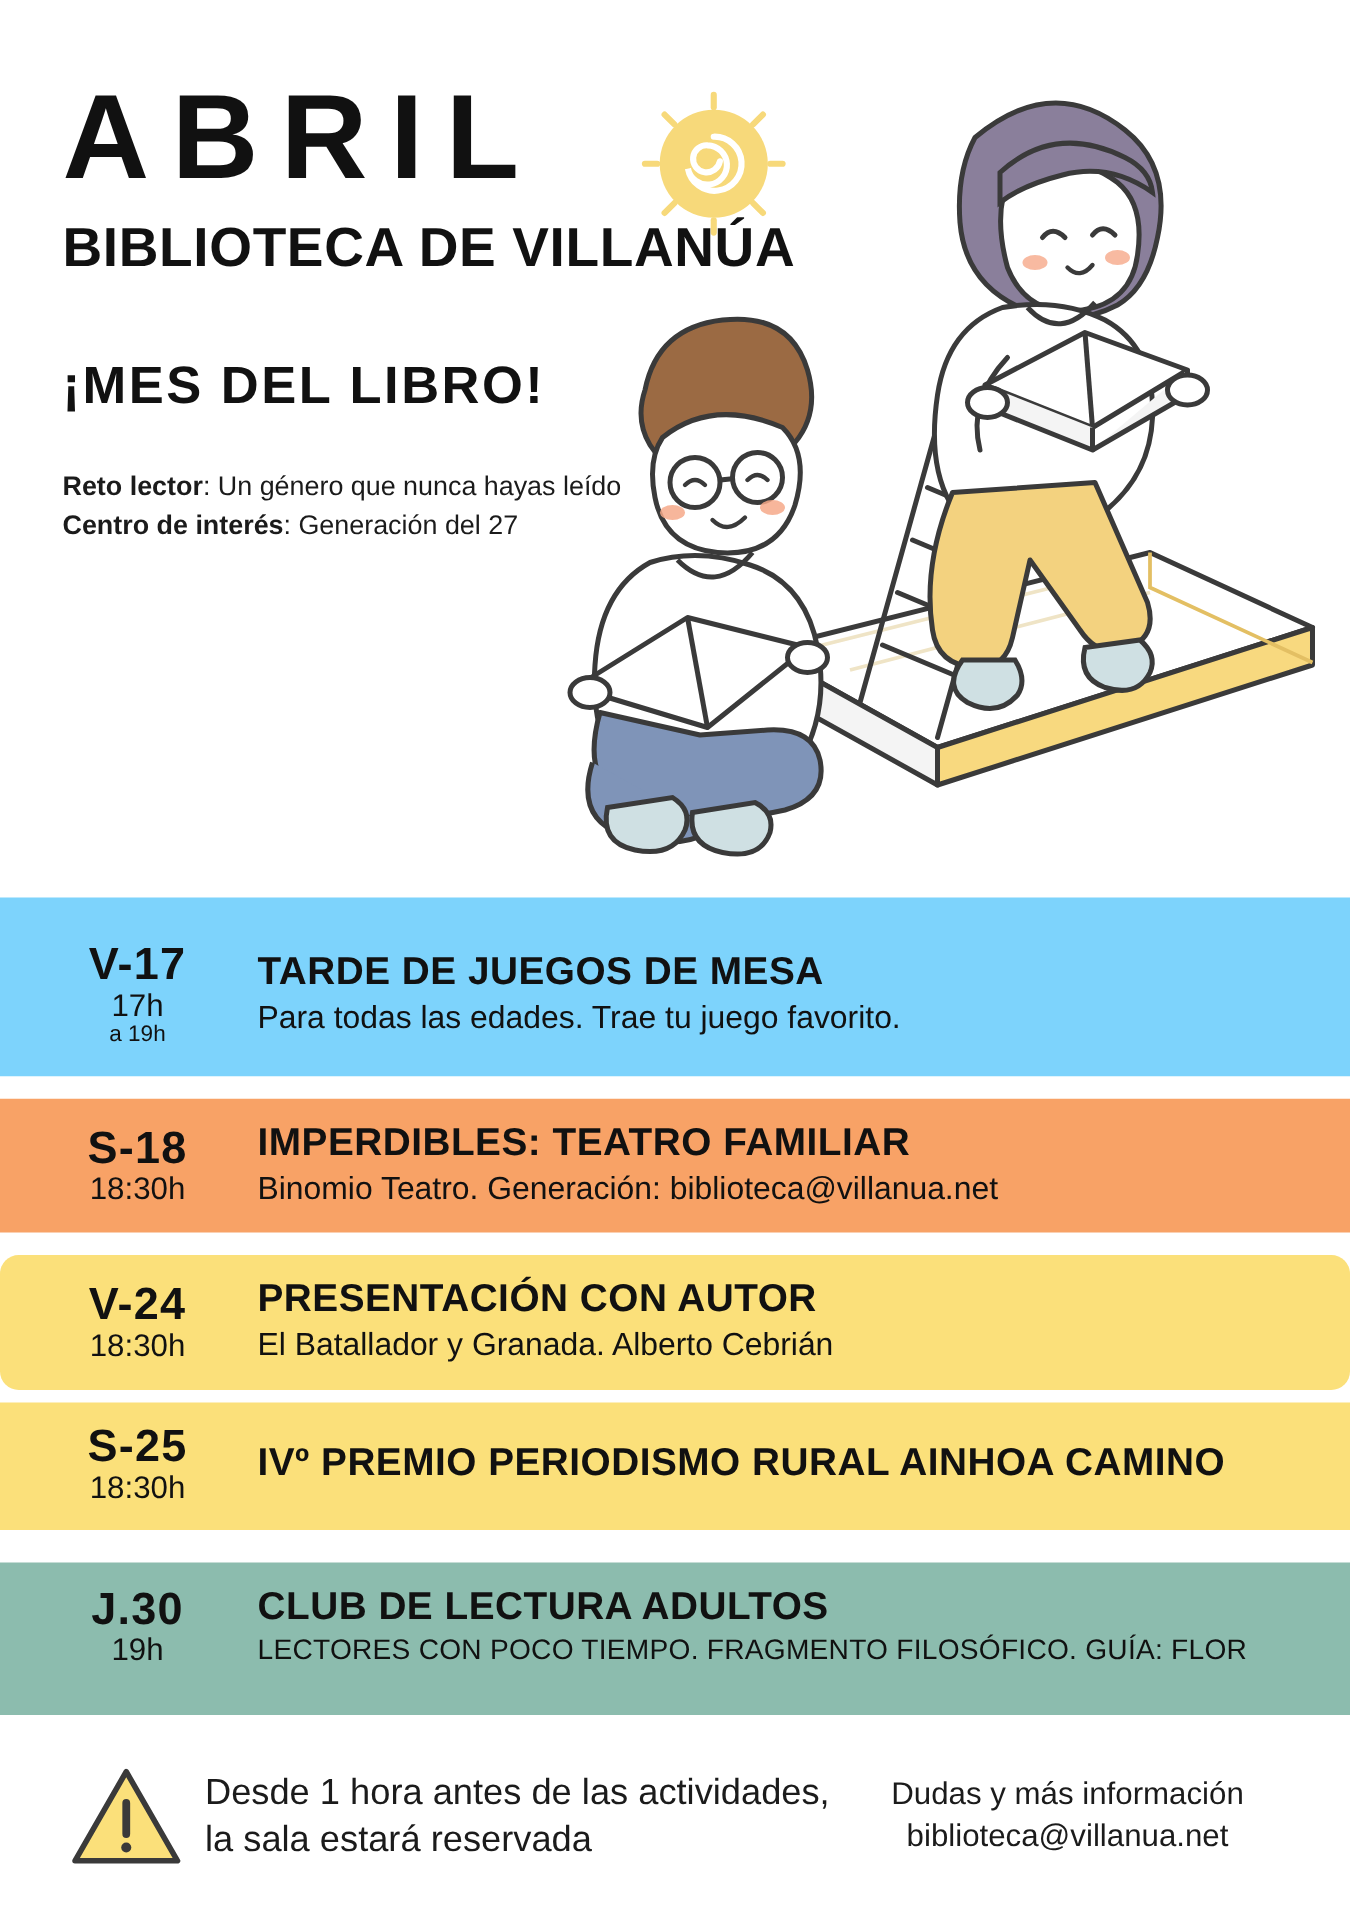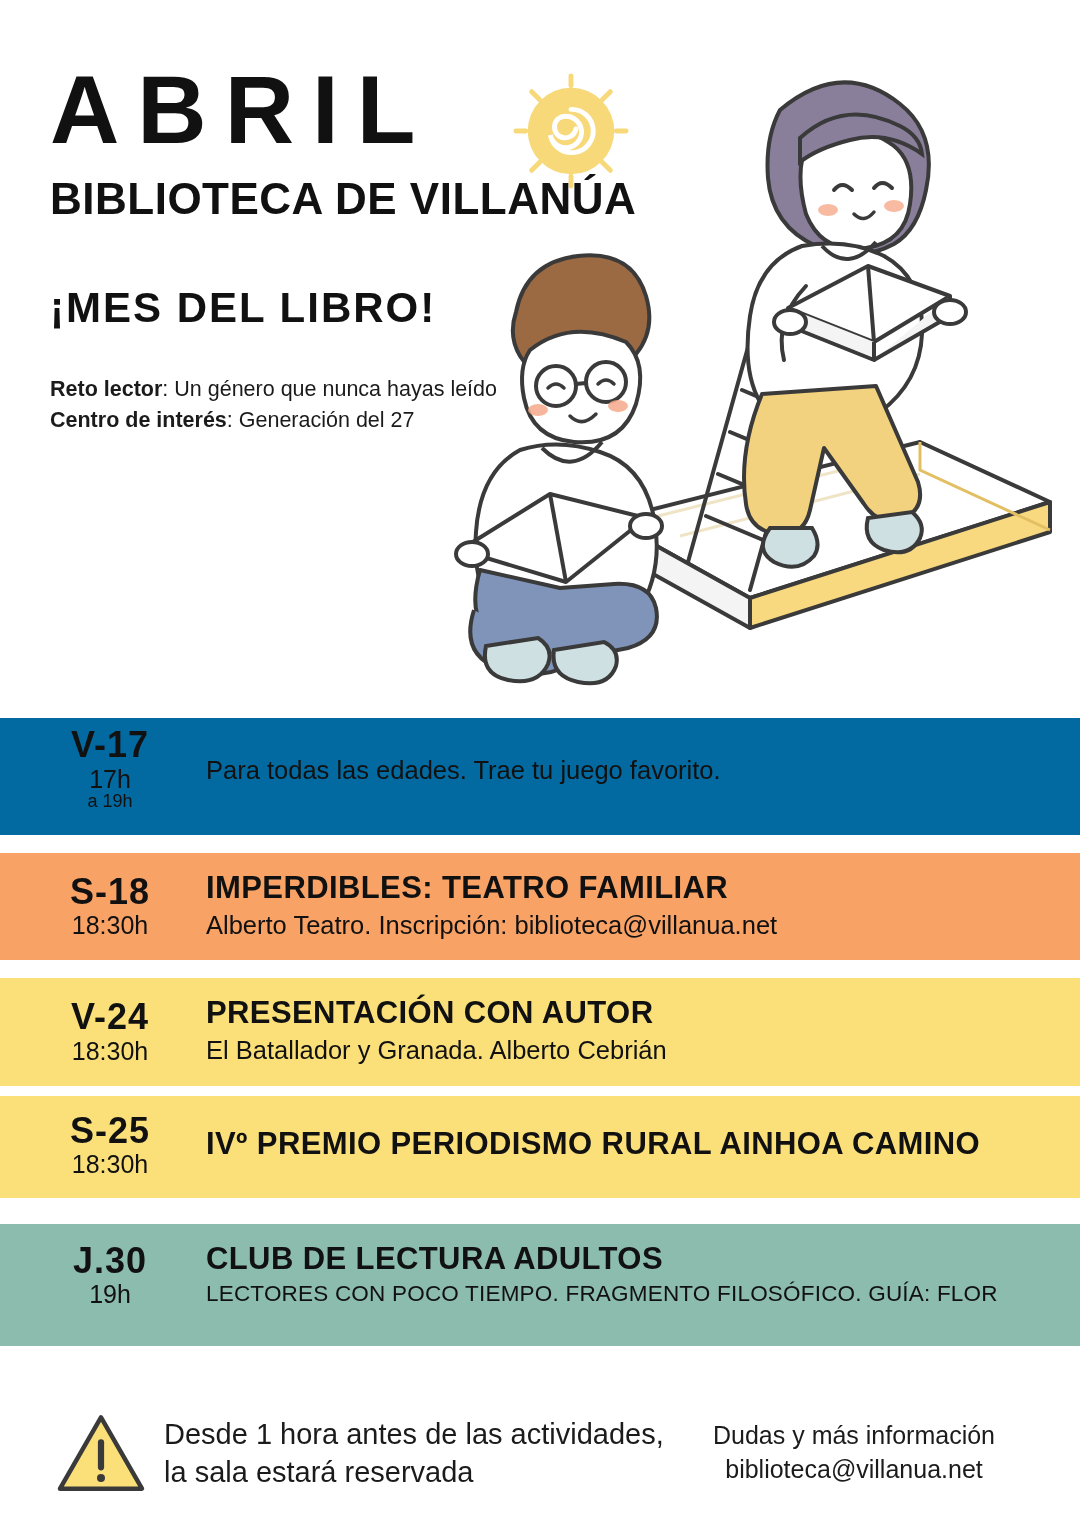--- a/index.html
+++ b/index.html
@@ -301,47 +301,48 @@
       <path d="M100 444 L116 532" fill="none" stroke="#3a3a3a" stroke-width="4"></path>
 
       <ellipse cx="22" cy="504" rx="16" ry="12" fill="#ffffff" stroke="#3a3a3a" stroke-width="4"></ellipse>
       <ellipse cx="196" cy="476" rx="16" ry="12" fill="#ffffff" stroke="#3a3a3a" stroke-width="4"></ellipse>
     </g>
   </svg>
 </div>
 
 <div class="events">
 
-  <div class="event-row" style="background:#0369a1; padding-top:8px; padding-bottom:24px;">
+  <div class="event-row" style="background:#7dd3fc; padding-top:34px; padding-bottom:24px;">
     <div class="event-date">
       <span class="event-day">V-17</span>
       <span class="event-time">17h</span>
       <span class="event-time2">a 19h</span>
     </div>
     <div class="event-body">
+      <p class="event-title">TARDE DE JUEGOS DE MESA</p>
       <p class="event-sub">Para todas las edades. Trae tu juego favorito.</p>
     </div>
   </div>
 
   <div class="spacer-8"></div>
 
   <div class="event-row" style="background:#f8a266; padding-top:18px; padding-bottom:20px;">
     <div class="event-date">
       <span class="event-day">S-18</span>
       <span class="event-time">18:30h</span>
     </div>
     <div class="event-body">
       <p class="event-title">IMPERDIBLES: TEATRO FAMILIAR</p>
-      <p class="event-sub">Alberto Teatro. Inscripción: biblioteca@villanua.net</p>
+      <p class="event-sub">Binomio Teatro. Generación: biblioteca@villanua.net</p>
     </div>
   </div>
 
   <div class="spacer-8"></div>
 
-  <div class="event-row" style="background:#fbe07a; padding-top:18px; padding-bottom:20px;">
+  <div class="event-row" style="background:#fbe07a; padding-top:18px; padding-bottom:20px;border-radius:15px;">
     <div class="event-date">
       <span class="event-day">V-24</span>
       <span class="event-time">18:30h</span>
     </div>
     <div class="event-body">
       <p class="event-title">PRESENTACIÓN CON AUTOR</p>
       <p class="event-sub">El Batallador y Granada. Alberto Cebrián</p>
     </div>
   </div>
 

